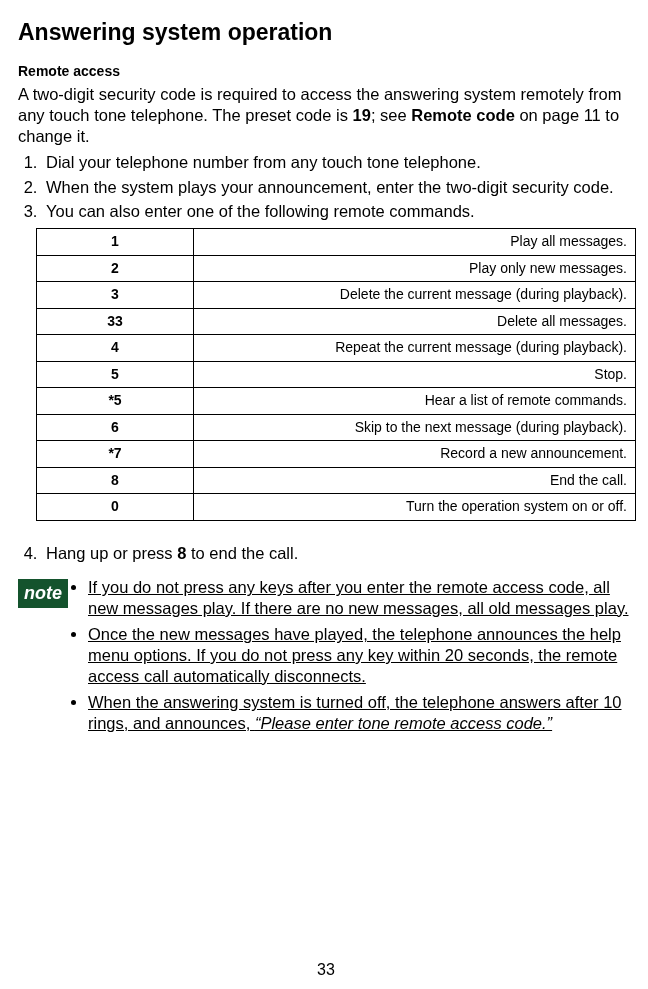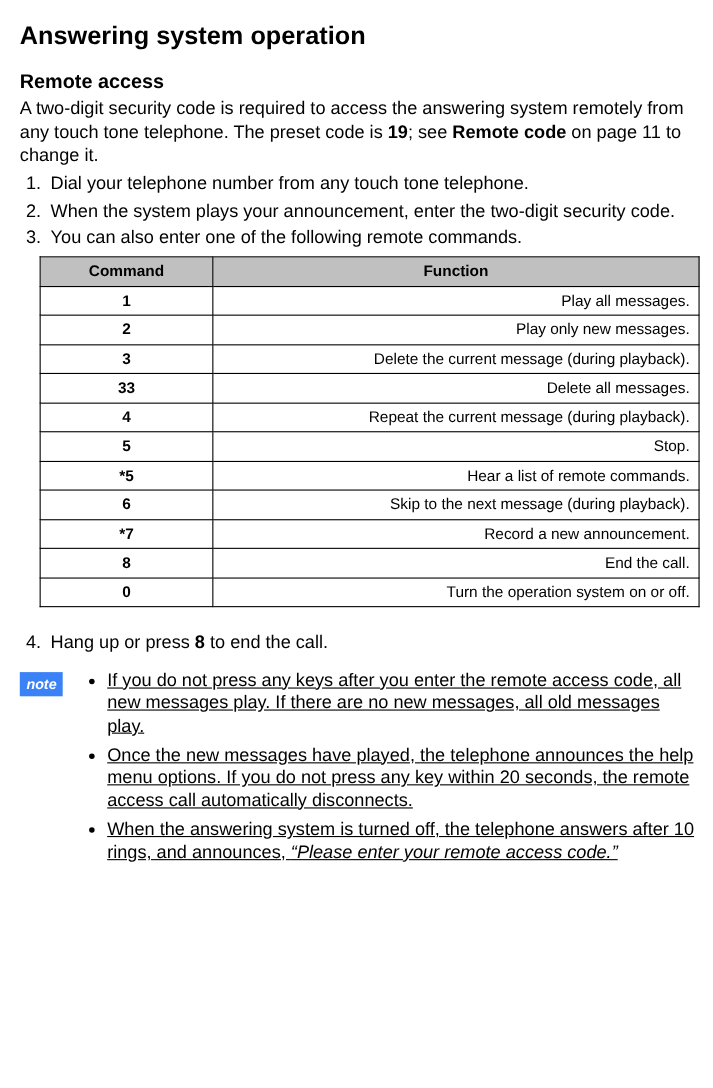--- a/index.html
+++ b/index.html
@@ -11,21 +11,21 @@
     color: #000;
     font-size: 16.5px;
     line-height: 1.25;
   }
   h1 {
     font-size: 23px;
     font-weight: bold;
     margin: 0 0 16px 0;
   }
   h2 {
-    font-size: 18px;
+    font-size: 14px;
     font-weight: bold;
     margin: 0 0 4px 0;
   }
   .intro {
     margin: 0 0 6px 0;
   }
   ol {
     margin: 0 0 6px 0;
     padding-left: 24px;
   }
@@ -56,27 +56,27 @@
   }
   .step4 {
     margin-top: 22px;
   }
   .note-block {
     display: flex;
     align-items: flex-start;
     margin-top: 14px;
   }
   .note-badge {
-    background: #3b82f6;
+    background: #14532d;
     color: #fff;
     font-style: italic;
     font-weight: bold;
-    font-size: 13px;
+    font-size: 18px;
     padding: 3px 6px;
-    margin-right: 22px;
+    margin-right: 2px;
     margin-top: 2px;
     white-space: nowrap;
   }
   .note-list {
     list-style: disc;
     margin: 0;
     padding-left: 18px;
     text-decoration: underline;
   }
   .note-list li {
@@ -105,24 +105,20 @@
 </p>
 
 <ol>
   <li>Dial your telephone number from any touch tone telephone.</li>
   <li>When the system plays your announcement, enter the two-digit security code.</li>
   <li>You can also enter one of the following remote commands.</li>
 </ol>
 
 <table>
   <tbody>
-      <tr>
-    <th>Command</th>
-    <th>Function</th>
-  </tr>
   <tr>
         <td class="cmd">1</td>
         <td>Play all messages.</td>
       </tr>
   <tr>
         <td class="cmd">2</td>
         <td>Play only new messages.</td>
       </tr>
   <tr>
         <td class="cmd">3</td>
@@ -168,18 +164,18 @@
     <span>Hang up or press </span><span class="bold">8</span><span> to end the call.</span>
   </li>
 </ol>
 
 <div class="note-block">
   <div class="note-badge">note</div>
   <ul class="note-list">
     <li>If you do not press any keys after you enter the remote access code, all new messages play. If there are no new messages, all old messages play.</li>
     <li>Once the new messages have played, the telephone announces the help menu options. If you do not press any key within 20 seconds, the remote access call automatically disconnects.</li>
     <li>
-      <span>When the answering system is turned off, the telephone answers after 10 rings, and announces, </span><span class="italic">“Please enter your remote access code.”</span>
+      <span>When the answering system is turned off, the telephone answers after 10 rings, and announces, </span><span class="italic">“Please enter tone remote access code.”</span>
     </li>
   </ul>
 </div>
 
 <div class="page-number">33</div>
 
 </body></html>

